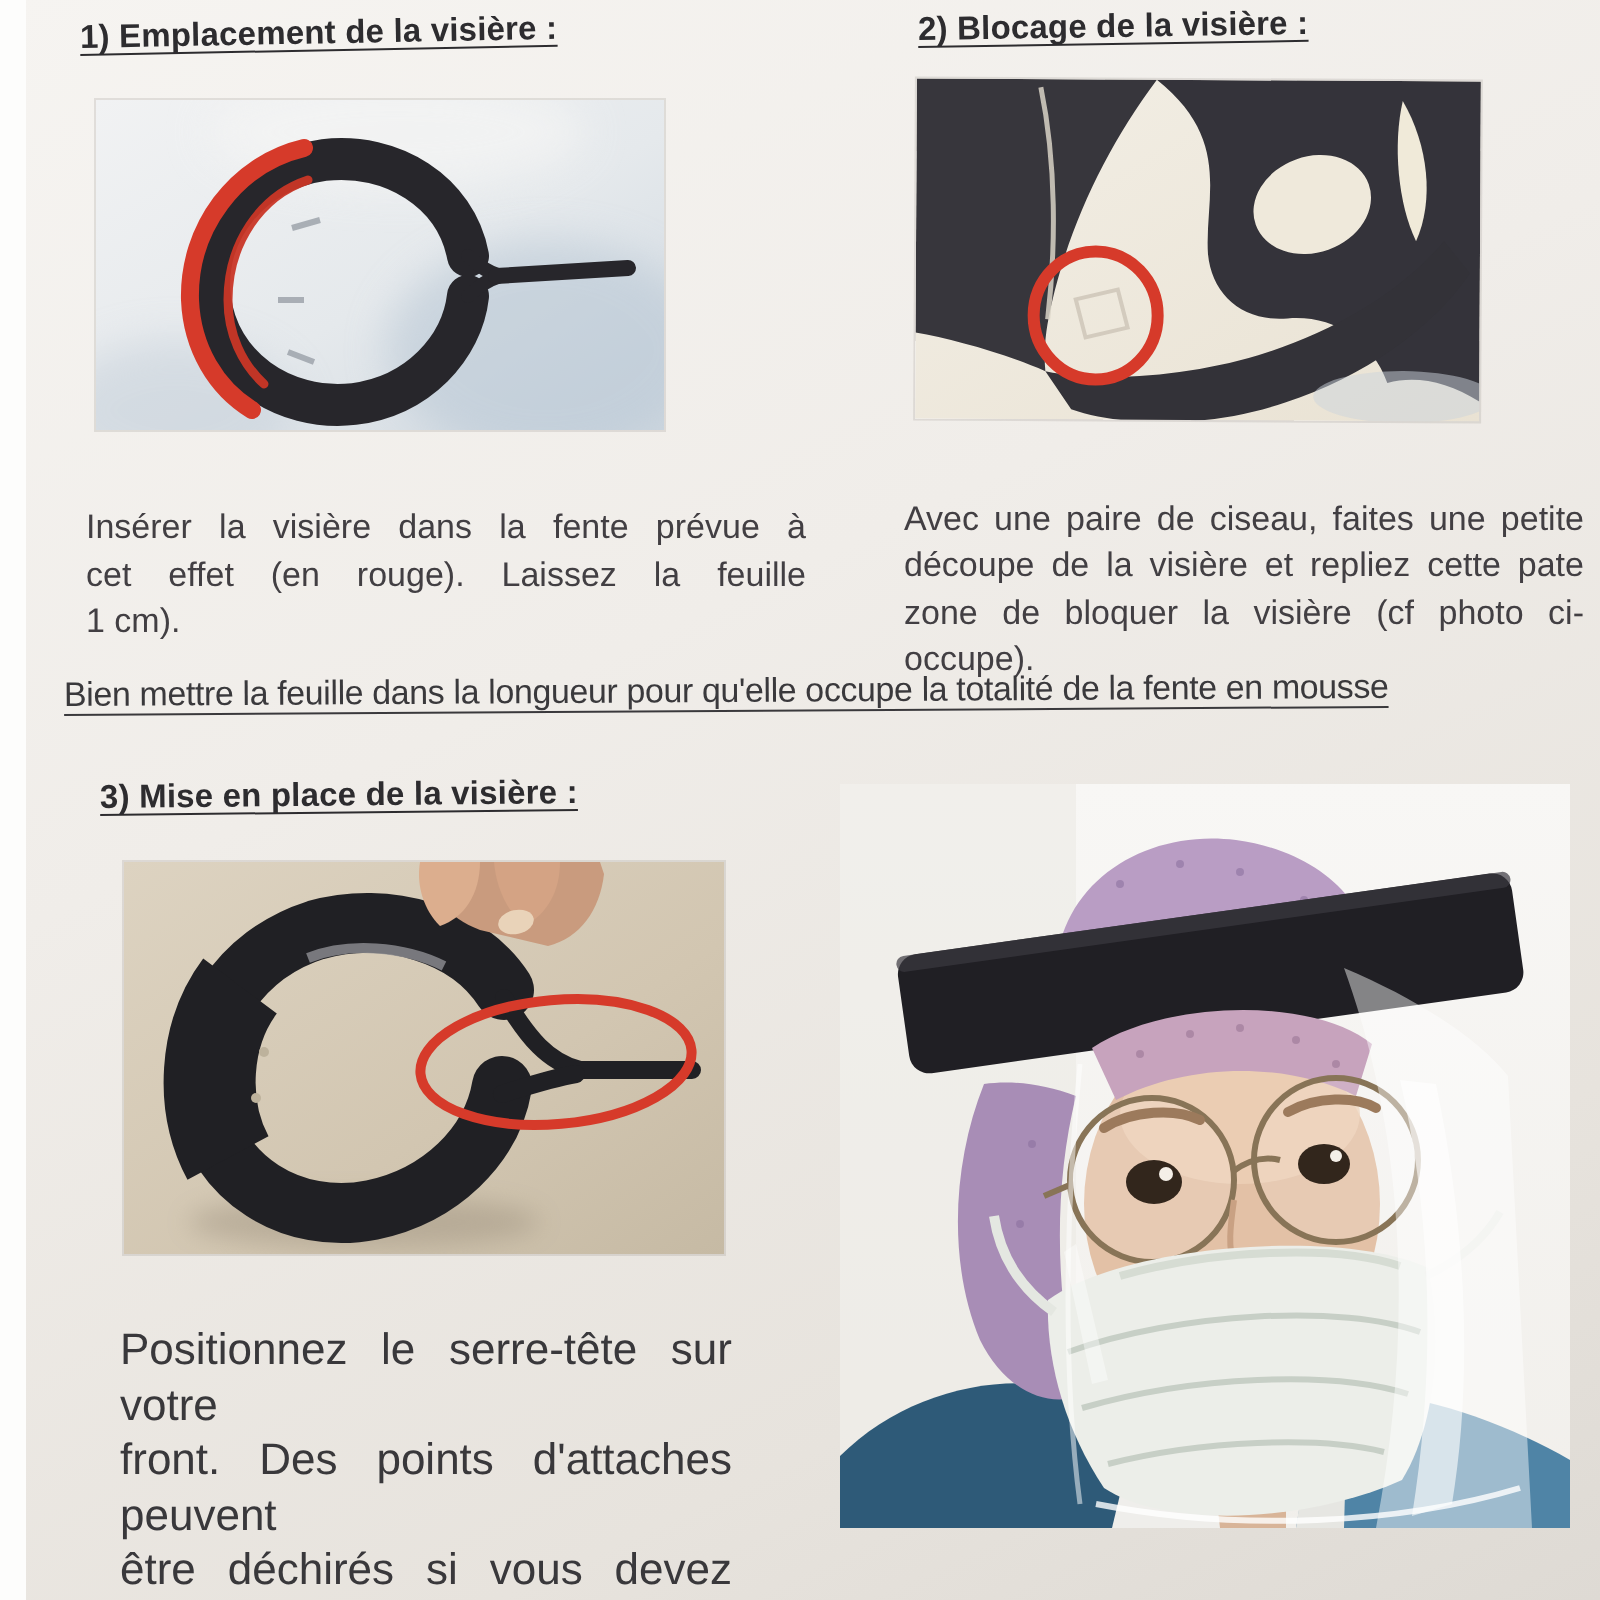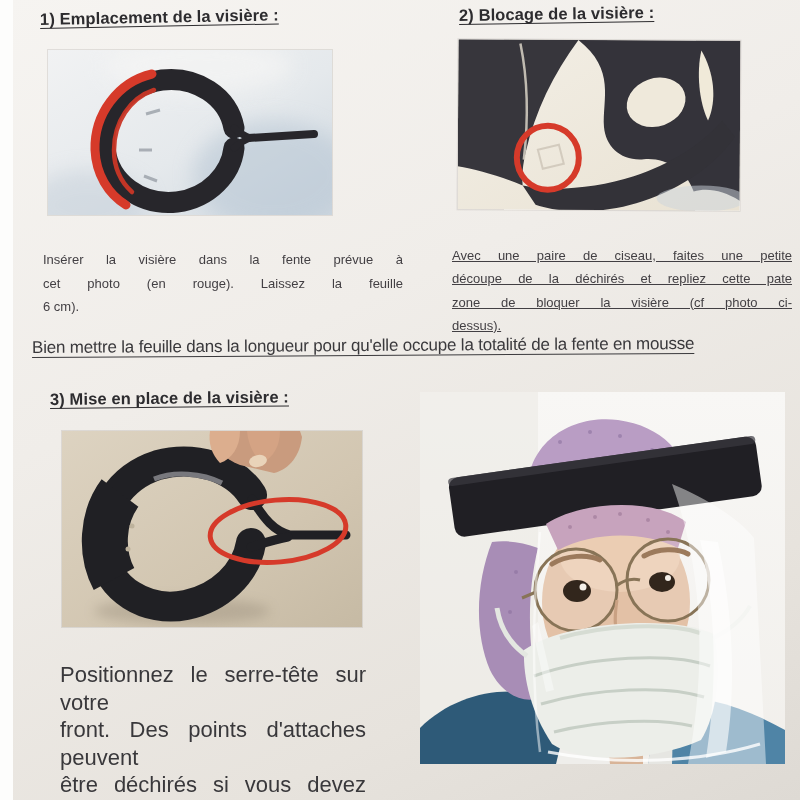--- a/index.html
+++ b/index.html
@@ -16,25 +16,25 @@
   .h2{left:459px;top:6px;transform:rotate(-0.9deg);}
   .h3{left:50px;top:390px;transform:rotate(-0.6deg);}
 
   .photo{position:absolute;overflow:hidden;box-shadow:0 0 0 1px rgba(110,104,94,.15);}
   .photo svg{display:block;}
   .p1{left:48px;top:50px;width:284px;height:165px;}
   .p2{left:458px;top:40px;width:282px;height:170px;transform:rotate(.3deg);}
   .p3{left:62px;top:431px;width:300px;height:196px;}
   .p4{left:420px;top:392px;width:365px;height:372px;box-shadow:none;}
 
-  .cap{position:absolute;font-size:13px;color:#423f43;}
+  .cap{position:absolute;font-size:17px;color:#423f43;}
   .cap .jline{text-align:justify;text-align-last:justify;}
   .cap .jline.last{text-align-last:left;}
   .c1{left:43px;top:235px;width:360px;line-height:23.5px;}
-  .c2{left:452px;top:231px;width:340px;line-height:23.3px;text-decoration:underline;}
+  .c2{left:452px;top:231px;width:340px;line-height:23.3px;}
   .c3{left:60px;top:639px;width:306px;line-height:27.5px;font-size:22px;color:#39383b;}
 
   .banner{position:absolute;left:32px;top:338px;width:762px;font-size:17px;color:#3a393c;
           text-decoration:underline;text-underline-offset:4px;white-space:nowrap;
           letter-spacing:-.2px;transform:rotate(-.35deg);transform-origin:left center;}
 </style>
 </head>
 <body>
 
 <div class="stage">
@@ -91,29 +91,29 @@
       </g>
       <ellipse cx="244" cy="158" rx="45" ry="13" fill="#ccd4db" opacity=".5"></ellipse>
       <path d="M 62,4 C 70,42 70,84 66,120" stroke="#d8d2c5" stroke-width="2.5" fill="none" opacity=".85"></path>
       <path d="M 80,110 L 101,105 L 106,124 L 85,129 Z" fill="none" stroke="#cfc8ba" stroke-width="2" opacity=".9"></path>
       <ellipse cx="90" cy="118" rx="31" ry="32" fill="none" stroke="#d63a2a" stroke-width="6"></ellipse>
     </svg>
   </div>
 
   <p class="cap c1">
     <span class="jline" style="display:block">Insérer la visière dans la fente prévue à</span>
-    <span class="jline" style="display:block">cet photo (en rouge). Laissez la feuille</span>
-    <span class="jline last" style="display:block">6 cm).</span>
+    <span class="jline" style="display:block">cet effet (en rouge). Laissez la feuille</span>
+    <span class="jline last" style="display:block">1 cm).</span>
   </p>
 
   <p class="cap c2">
     <span class="jline" style="display:block">Avec une paire de ciseau, faites une petite</span>
-    <span class="jline" style="display:block">découpe de la déchirés et repliez cette pate</span>
+    <span class="jline" style="display:block">découpe de la visière et repliez cette pate</span>
     <span class="jline" style="display:block">zone de bloquer la visière (cf photo ci-</span>
-    <span class="jline last" style="display:block">dessus).</span>
+    <span class="jline last" style="display:block">occupe).</span>
   </p>
 
   <div class="banner">Bien mettre la feuille dans la longueur pour qu'elle occupe la totalité de la fente en mousse</div>
 
   <h2 class="h h3">3) Mise en place de la visière :</h2>
 
   <div class="photo p3">
     <svg width="300" height="196" viewBox="0 0 300 196">
       <defs>
         <linearGradient id="p3bg" x1="0" y1="0" x2="1" y2="1">

